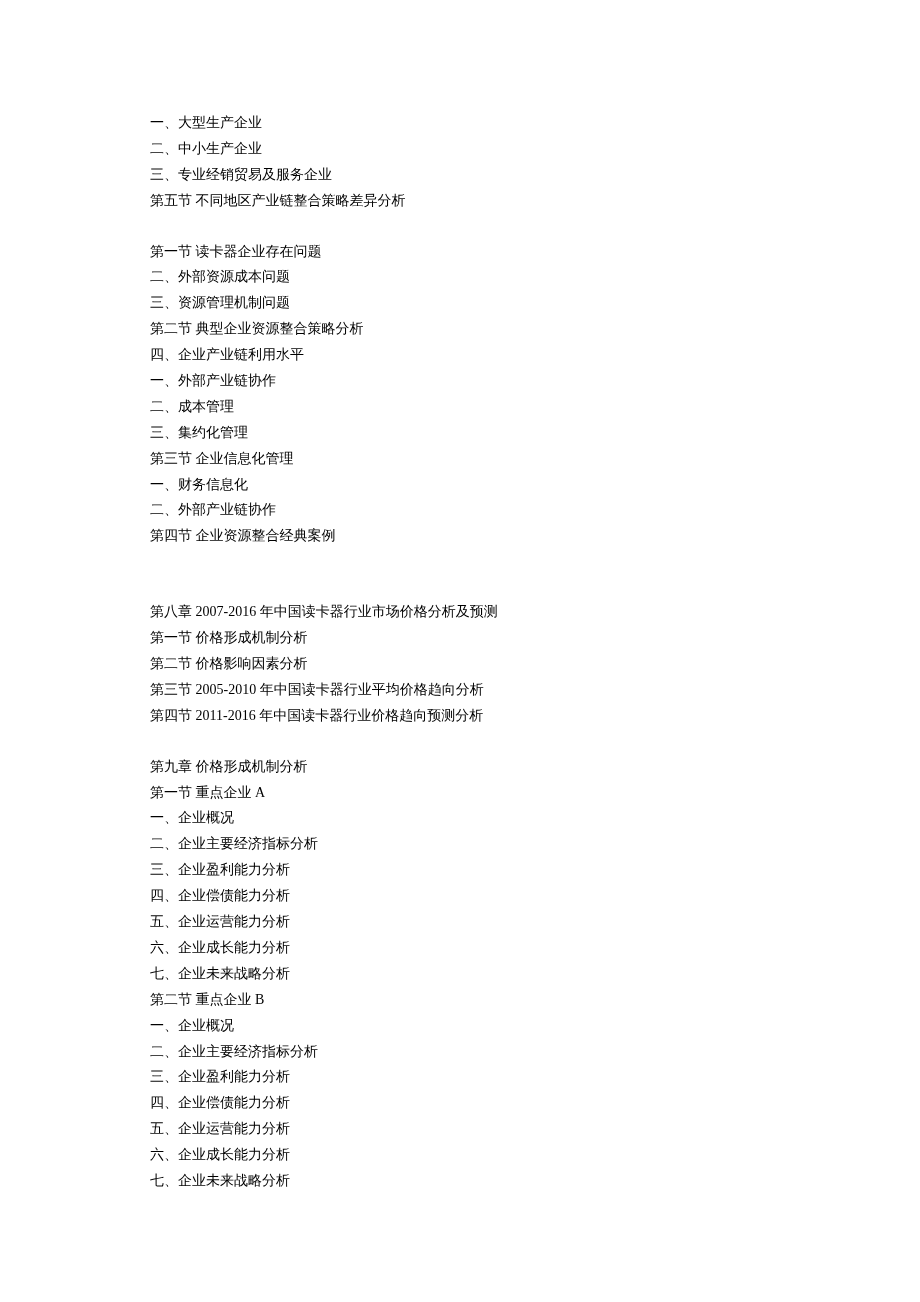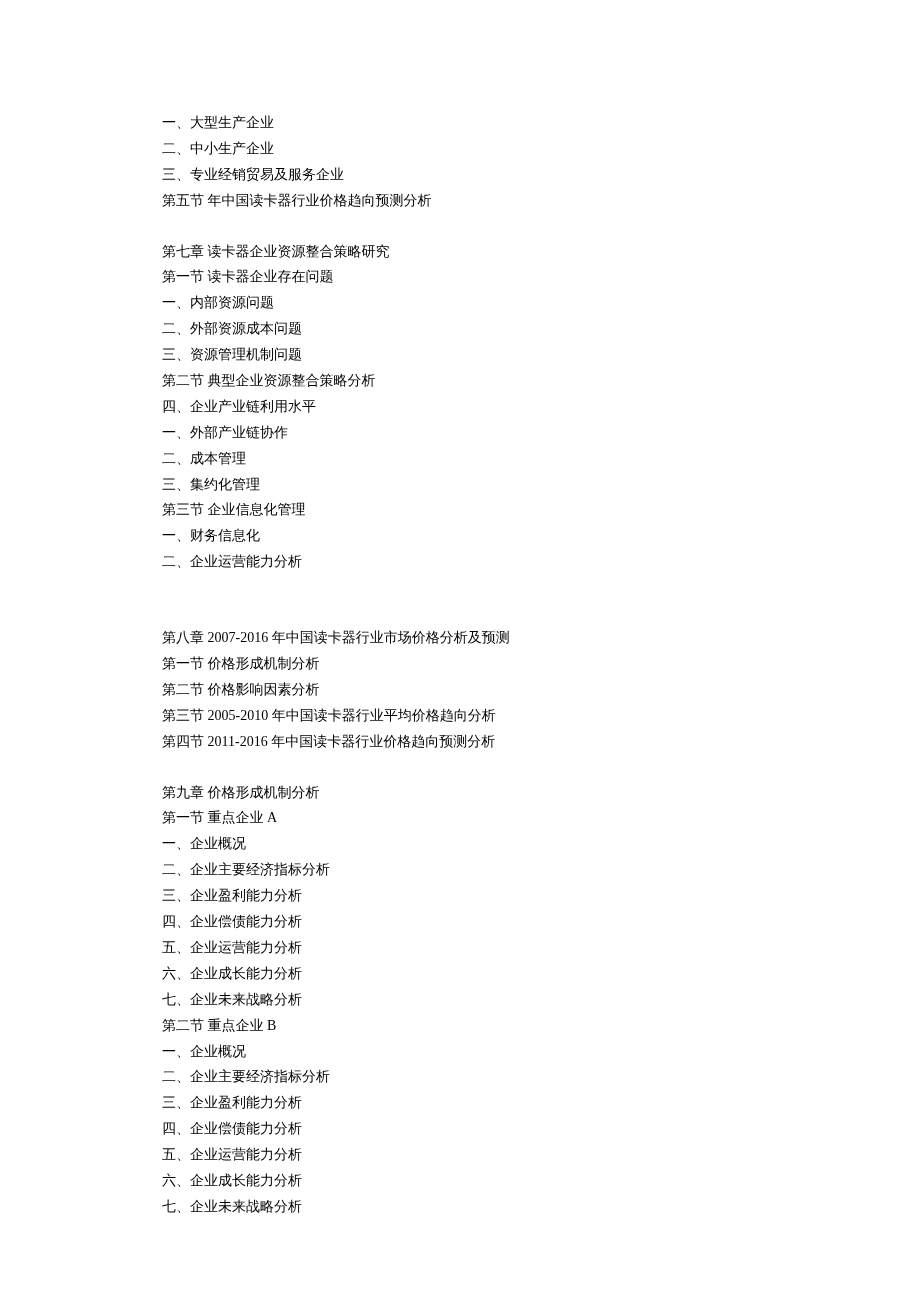--- a/index.html
+++ b/index.html
@@ -11,57 +11,55 @@
       background: #ffffff;
       font-family: "SimSun", "宋体", serif;
       font-size: 14px;
       color: #000000;
       line-height: 1.85;
       padding: 110px 0 0 150px;
       width: 920px;
     }
     .content {
       width: 620px;
-      margin-left: 12px;
     }
     .line {
       white-space: nowrap;
     }
     .spacer {
       height: 25px;
     }
     .spacer-large {
       height: 50px;
     }
   </style>
 </head>
 <body>
 
 <div class="content">
 
   <div class="line">一、大型生产企业</div>
   <div class="line">二、中小生产企业</div>
   <div class="line">三、专业经销贸易及服务企业</div>
-  <div class="line">第五节  年中国读卡器行业价格趋向预测分析</div>
+  <div class="line">第五节  不同地区产业链整合策略差异分析</div>
 
   <div class="spacer"></div>
 
-  <div class="line">第七章  读卡器企业资源整合策略研究</div>
   <div class="line">第一节  读卡器企业存在问题</div>
-  <div class="line">一、内部资源问题</div>
   <div class="line">二、外部资源成本问题</div>
   <div class="line">三、资源管理机制问题</div>
   <div class="line">第二节  典型企业资源整合策略分析</div>
   <div class="line">四、企业产业链利用水平</div>
   <div class="line">一、外部产业链协作</div>
   <div class="line">二、成本管理</div>
   <div class="line">三、集约化管理</div>
   <div class="line">第三节  企业信息化管理</div>
   <div class="line">一、财务信息化</div>
-  <div class="line">二、企业运营能力分析</div>
+  <div class="line">二、外部产业链协作</div>
+  <div class="line">第四节  企业资源整合经典案例</div>
 
   <div class="spacer-large"></div>
 
   <div class="line">第八章  2007-2016 年中国读卡器行业市场价格分析及预测</div>
   <div class="line">第一节  价格形成机制分析</div>
   <div class="line">第二节  价格影响因素分析</div>
   <div class="line">第三节  2005-2010 年中国读卡器行业平均价格趋向分析</div>
   <div class="line">第四节  2011-2016 年中国读卡器行业价格趋向预测分析</div>
 
   <div class="spacer"></div>

